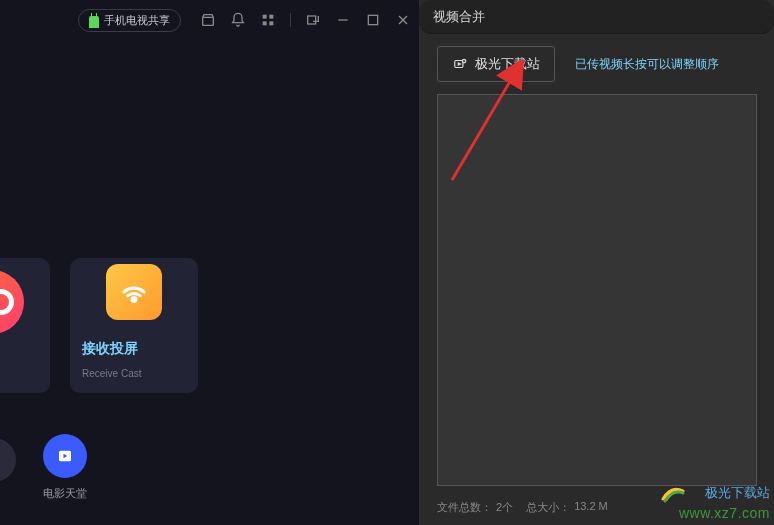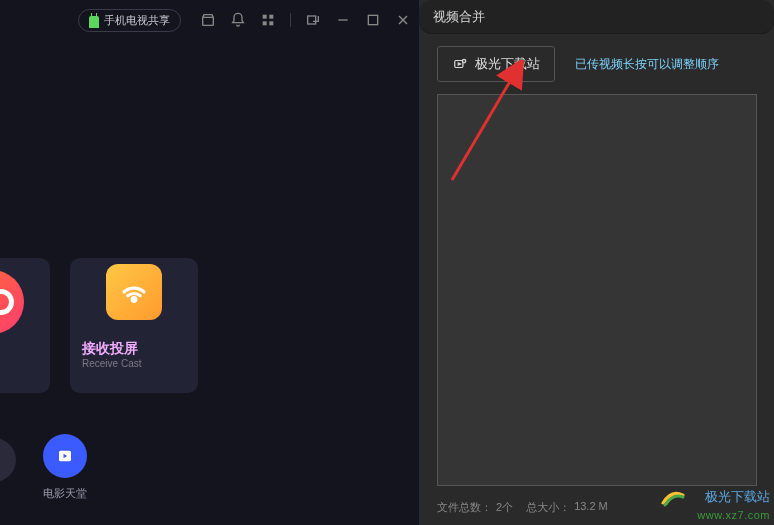--- a/index.html
+++ b/index.html
@@ -122,28 +122,28 @@
       border-radius: 12px;
       display: flex;
       align-items: center;
       justify-content: center;
       margin: 2px auto 14px;
       position: relative;
       top: -6px;
     }
     .wifi-icon svg { width: 30px; height: 30px; }
     .card-title {
-      color: #f0abfc;
+      color: #7dd3fc;
       font-size: 14px;
       font-weight: 600;
     }
     .card-sub {
       color: #7a7a88;
       font-size: 10px;
-      margin-top: 0;
+      margin-top: 10px;
     }
     .bottom-row {
       position: absolute;
       left: 0;
       bottom: 0;
       height: 115px;
       display: flex;
       gap: 28px;
       align-items: center;
       padding-left: 0;
@@ -271,21 +271,21 @@
       color: #5ba8e0;
       font-size: 13px;
       font-weight: 500;
     }
     .wm-swoosh {
       width: 24px;
       height: 24px;
     }
     .wm-line2 {
       color: #3a9a3a;
-      font-size: 11px;
+      font-size: 14px;
       letter-spacing: 0.5px;
     }
   </style>
 </head>
 <body>
 
 <div class="left-panel">
   <div class="titlebar">
     <div class="share-badge">
       <span class="android-icon"></span>

